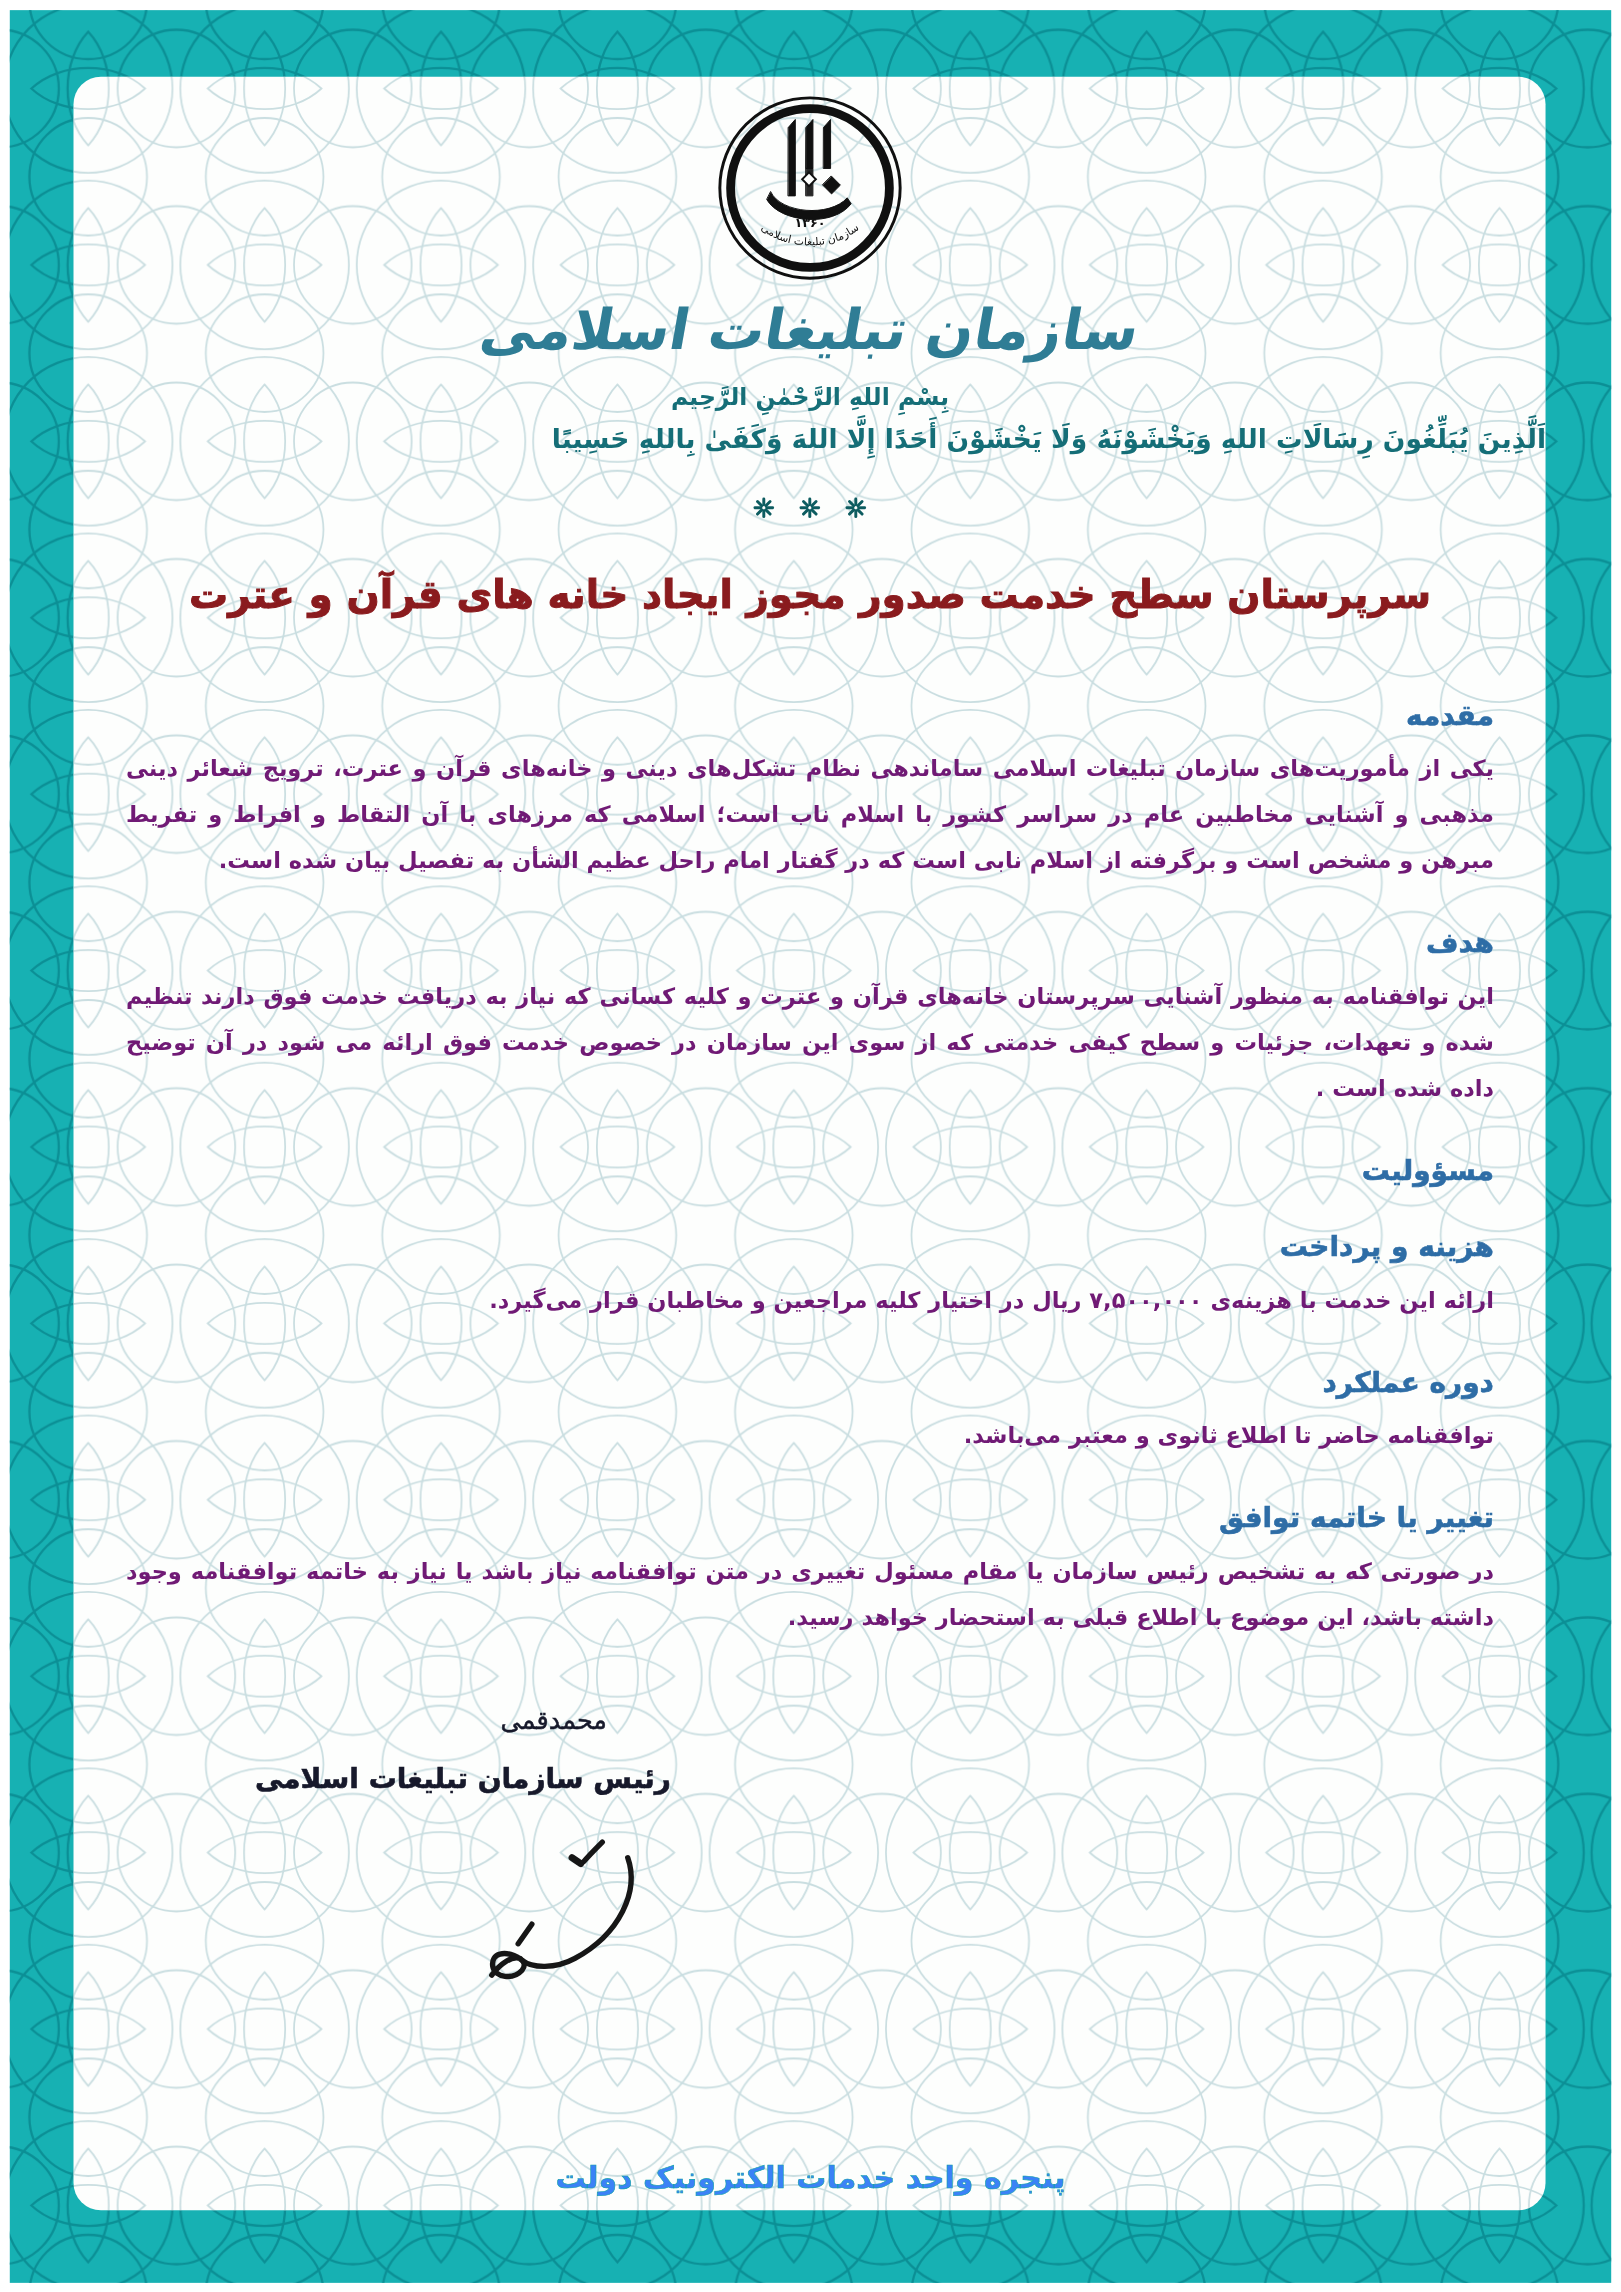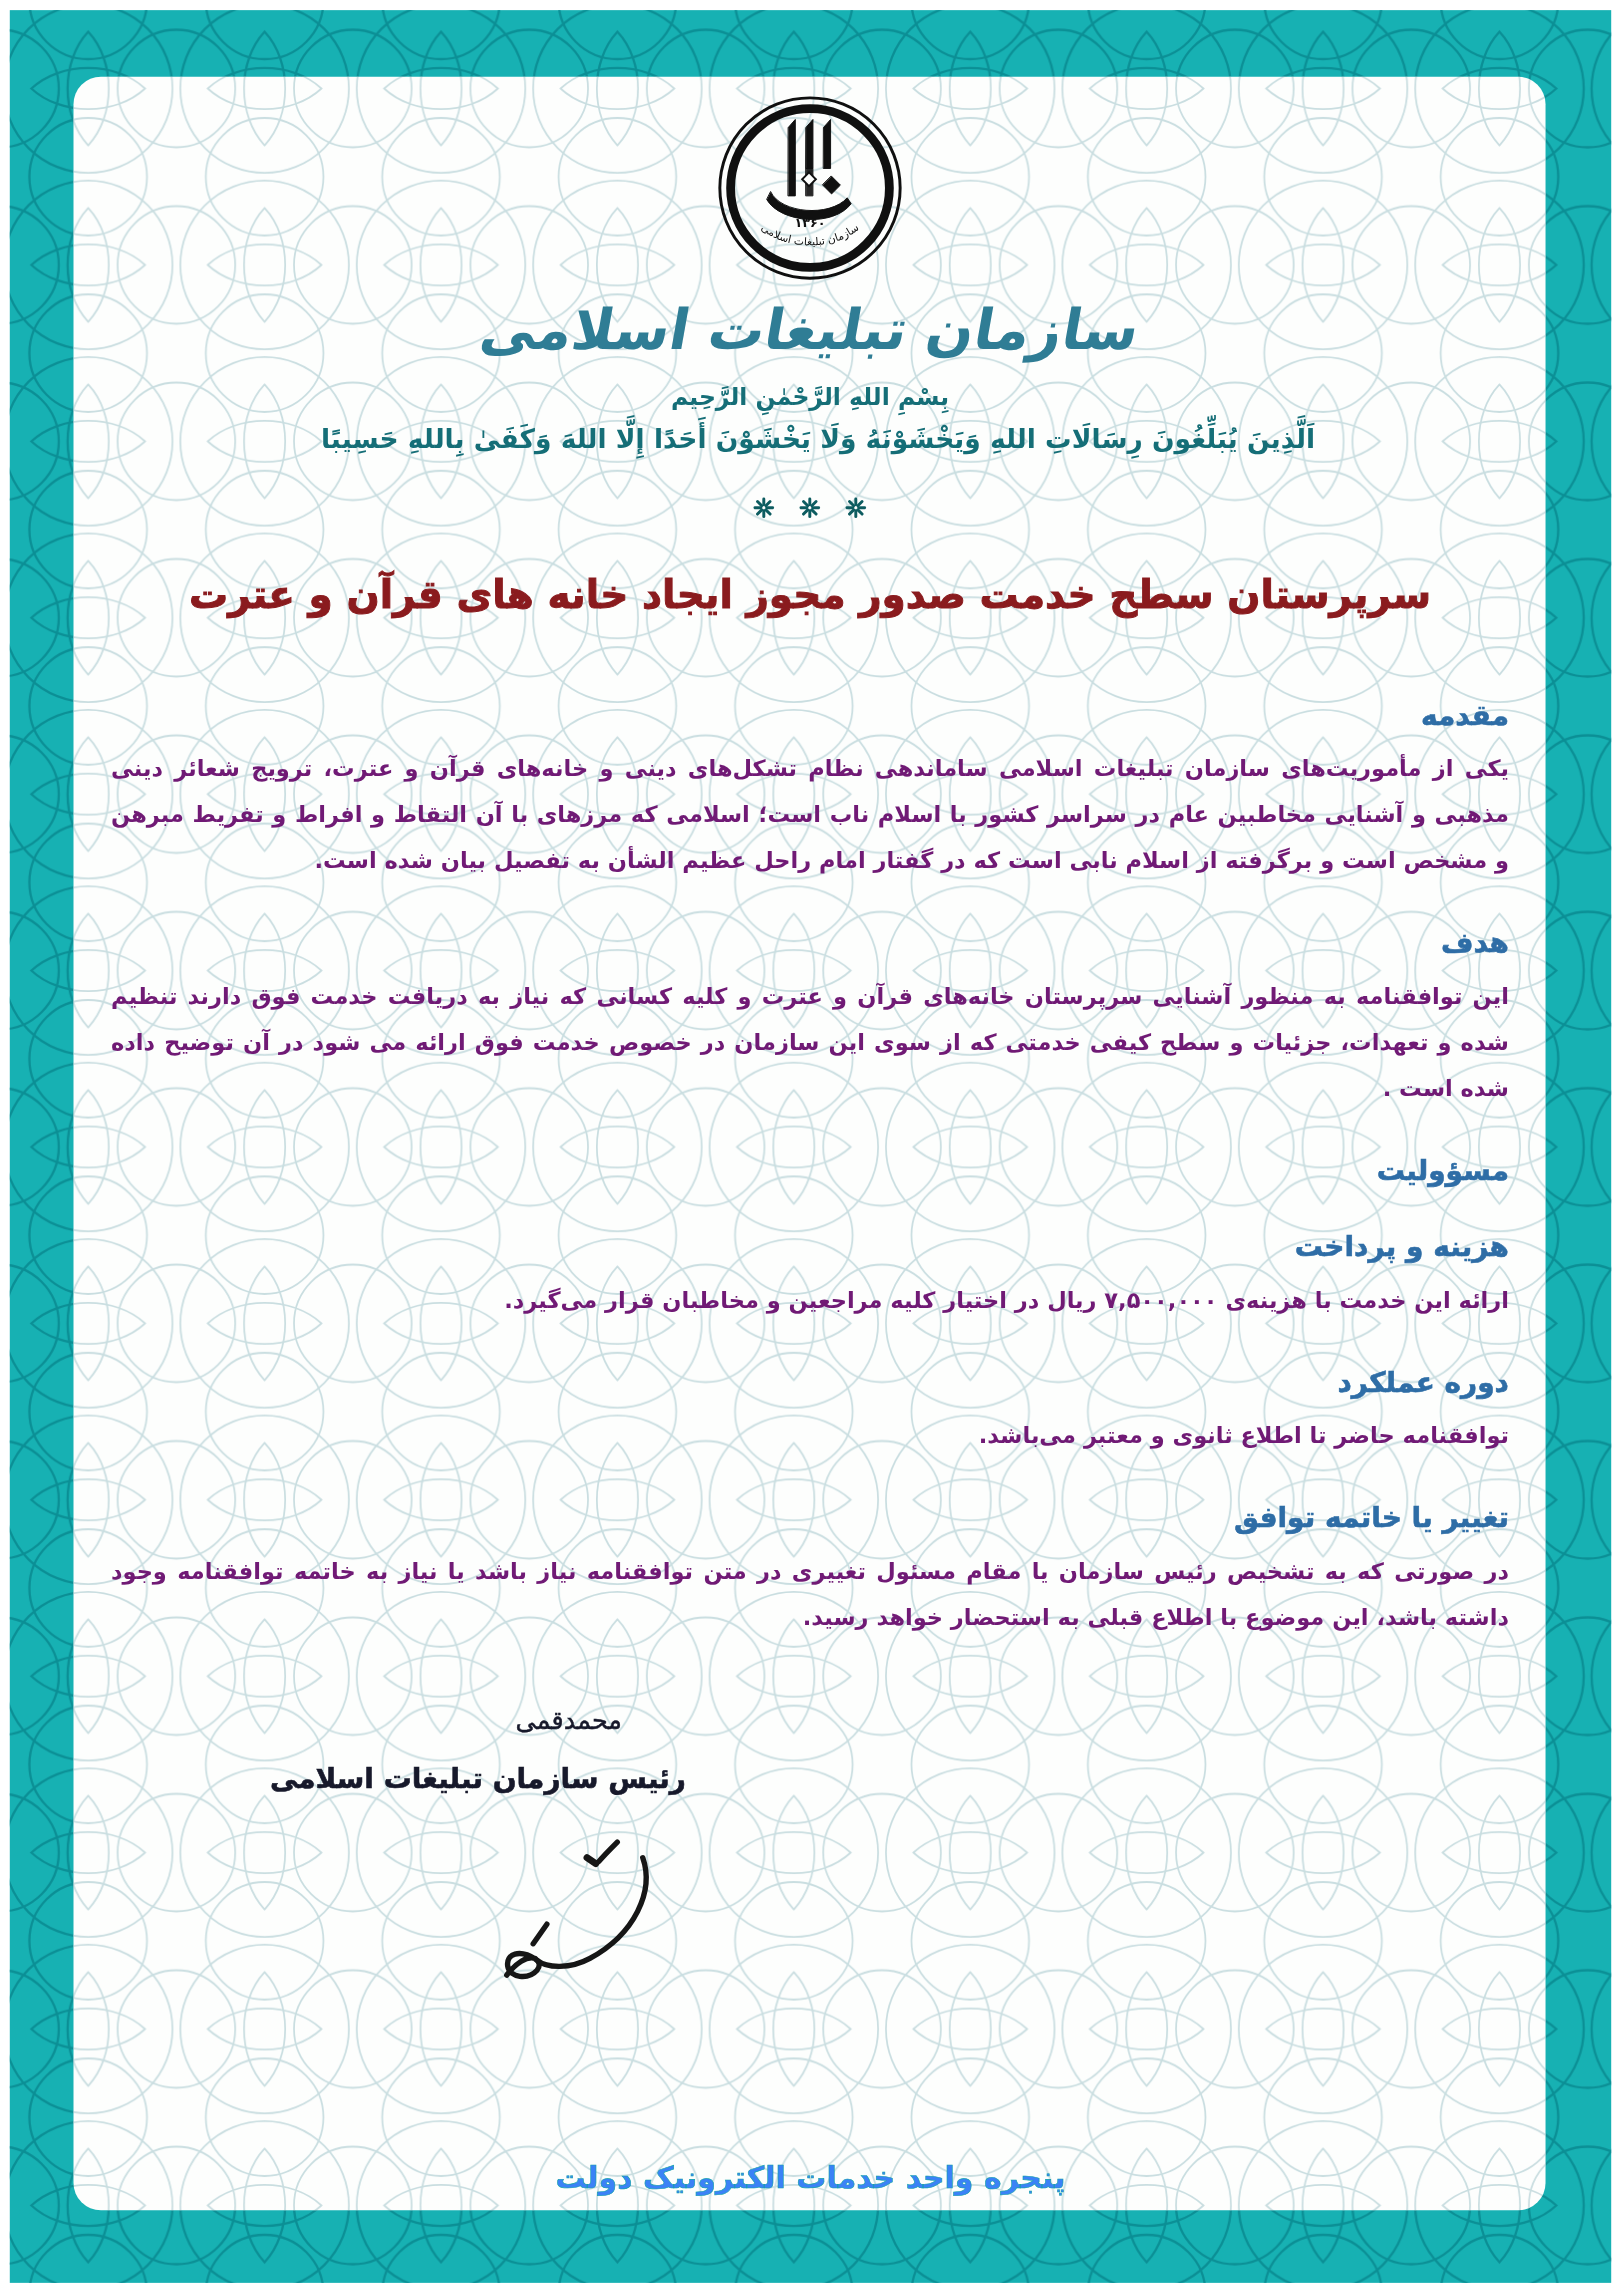--- a/index.html
+++ b/index.html
@@ -7,27 +7,27 @@
               font-family:"DejaVu Sans", sans-serif; }
   .page { position:relative; width:1621px; height:2293px; background:#ffffff; }
   .backdrop { position:absolute; top:0; left:0; width:1621px; height:2293px; z-index:0; }
   .content { position:absolute; top:76px; left:74px; width:1472px; height:2134px;
              z-index:2; direction:rtl; }
 
   .logo-wrap { margin-top:13.7px; text-align:center; }
   .calligraphy { margin-top:2px; text-align:center; color:#2f7d95; font-size:56px;
                  font-weight:bold; transform:skewX(-10deg); letter-spacing:-2px; }
   .bismillah { margin-top:21.6px; text-align:center; color:#156e77; font-size:23.5px; font-weight:bold; }
-  .verse { margin-top:11.8px; text-align:center; color:#156e77; font-size:26.5px; font-weight:bold;margin-left:16px; }
+  .verse { margin-top:11.8px; color:#156e77; font-size:26.5px; font-weight:bold;margin-left:16px; }
   .stars { margin-top:43px; text-align:center; }
   .stars svg { margin:0 9.8px; }
   .doc-title { margin-top:49px; text-align:center; color:#8a1b1e; font-size:39px;
                font-weight:bold; -webkit-text-stroke:1px #8a1b1e; letter-spacing:-1px; }
 
-  .sections { margin-top:82px; padding:0 37px; }
+  .sections { margin-top:82px; padding:0 52px; }
   .section { margin-bottom:43px; }
   .section-heading { color:#2e6da6; font-size:28px; font-weight:bold;
                      -webkit-text-stroke:0.6px #2e6da6; margin-bottom:13.7px; }
   .section-body { color:#701a75; font-size:22.5px; font-weight:bold; line-height:46px;
                   text-align:justify; text-align-last:right; }
 
   .signature-block { position:relative; height:323px; margin-top:65px; }
   .sig-name  { position:absolute; top:0;   right:887px; color:#17192b; font-size:25.5px;
                font-weight:normal; -webkit-text-stroke:0.5px #17192b; }
   .sig-role  { position:absolute; top:57px; right:823px; color:#17192b; font-size:28px;

